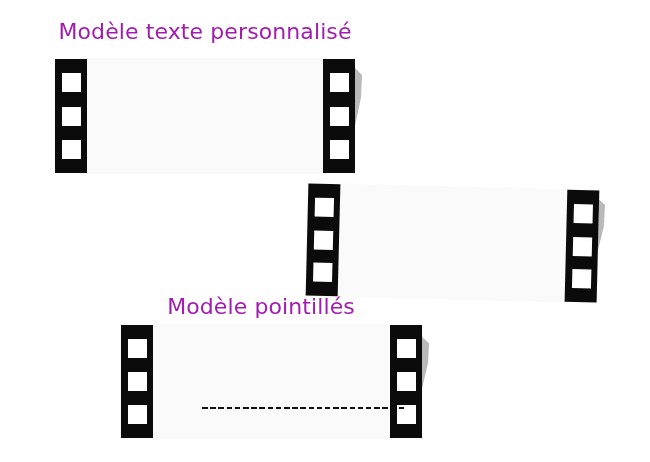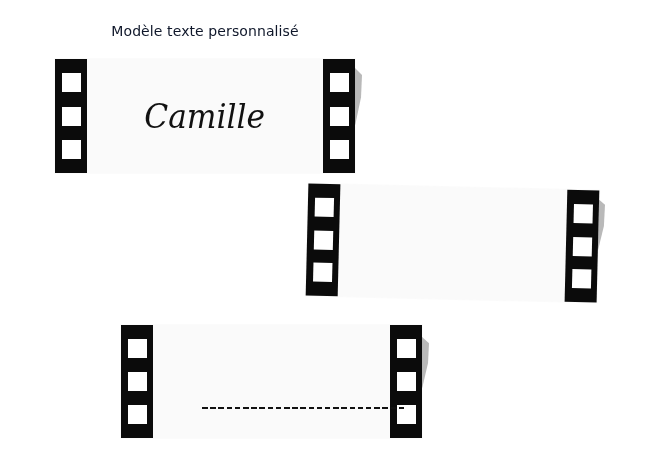--- a/index.html
+++ b/index.html
@@ -7,23 +7,23 @@
     width: 650px; height: 462px;
     background: #ffffff;
     font-family: "DejaVu Sans", "Liberation Sans", sans-serif;
     position: relative;
     overflow: hidden;
   }
   .canvas { position: absolute; left: 0; top: 0; width: 650px; height: 462px; }
 
   .model-title {
     position: absolute;
-    font-size: 14px;
+    font-size: 22px;
     line-height: 21px;
-    color: #0f172a;
+    color: #a21caf;
     text-align: center;
     letter-spacing: 0.1px;
     white-space: nowrap;
     z-index: 3;
   }
   #title-personalized { left: 55px;  top: 21px;  width: 300px; }
   #title-blank        { left: 306px; top: 145px; width: 297px; }
   #title-dotted       { left: 121px; top: 296px; width: 280px; }
 
   .place-card {
@@ -100,23 +100,20 @@
   <div class="model-title" id="title-personalized">Modèle texte personnalisé</div>
 
   <div class="fold-shadow" id="shadow-personalized"></div>
 
   <div class="place-card" id="card-personalized">
     <div class="film-strip">
       <div class="strip-hole"></div>
       <div class="strip-hole"></div>
       <div class="strip-hole"></div>
     </div>
-    <div class="card-body">
-      <span class="guest-name">Camille</span>
-    </div>
     <div class="film-strip">
       <div class="strip-hole"></div>
       <div class="strip-hole"></div>
       <div class="strip-hole"></div>
     </div>
   </div>
 
 
   <div class="fold-shadow" id="shadow-blank"></div>
 
@@ -127,20 +124,21 @@
       <div class="strip-hole"></div>
     </div>
     <div class="card-body"></div>
     <div class="film-strip">
       <div class="strip-hole"></div>
       <div class="strip-hole"></div>
       <div class="strip-hole"></div>
     </div>
   </div>
 
+  <div class="model-title" id="title-dotted">Modèle pointillés</div>
 
   <div class="fold-shadow" id="shadow-dotted"></div>
 
   <div class="place-card" id="card-dotted">
     <div class="film-strip">
       <div class="strip-hole"></div>
       <div class="strip-hole"></div>
       <div class="strip-hole"></div>
     </div>
     <div class="card-body">

